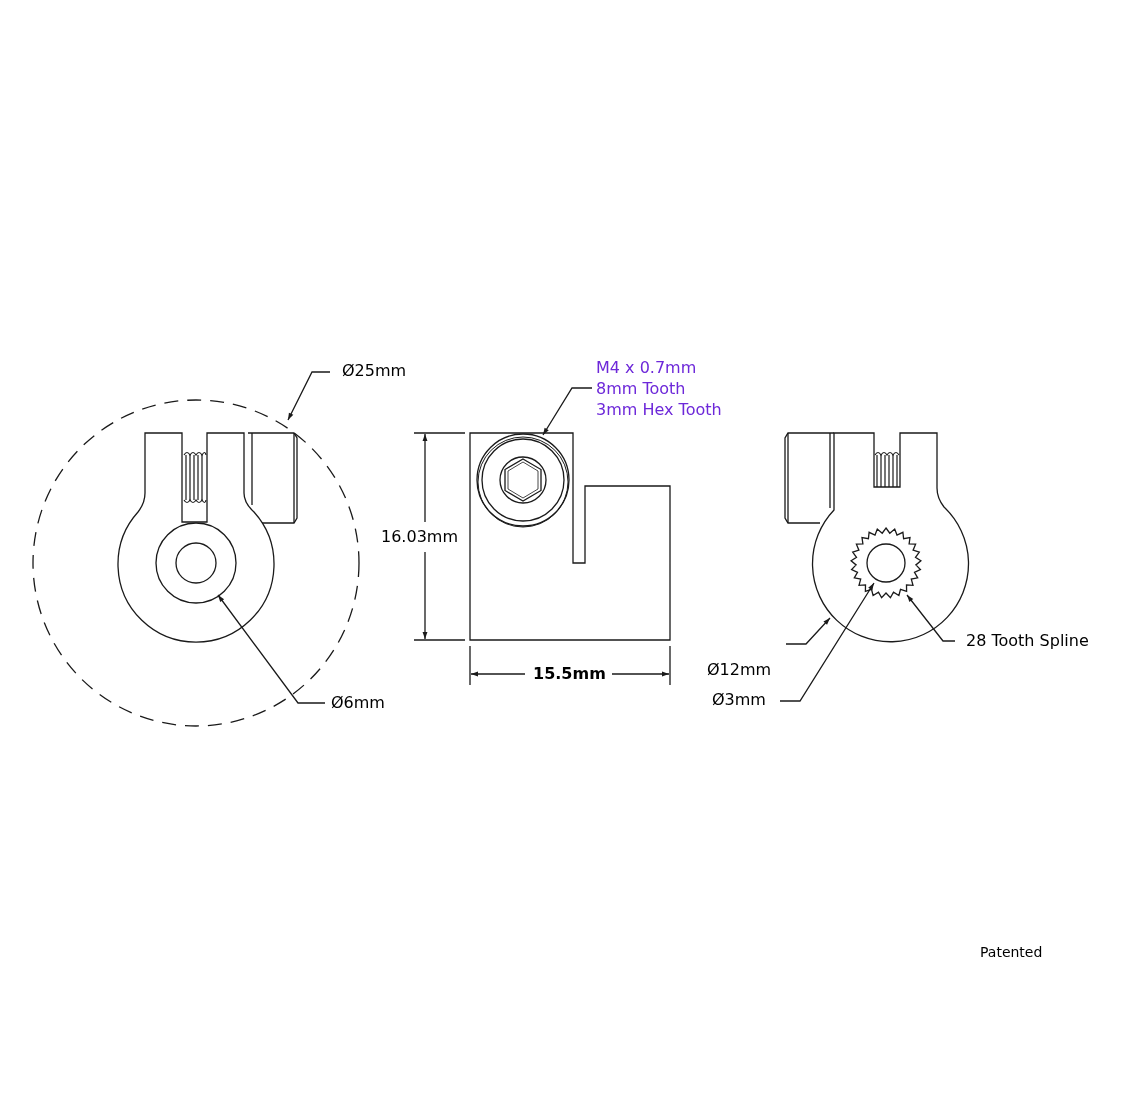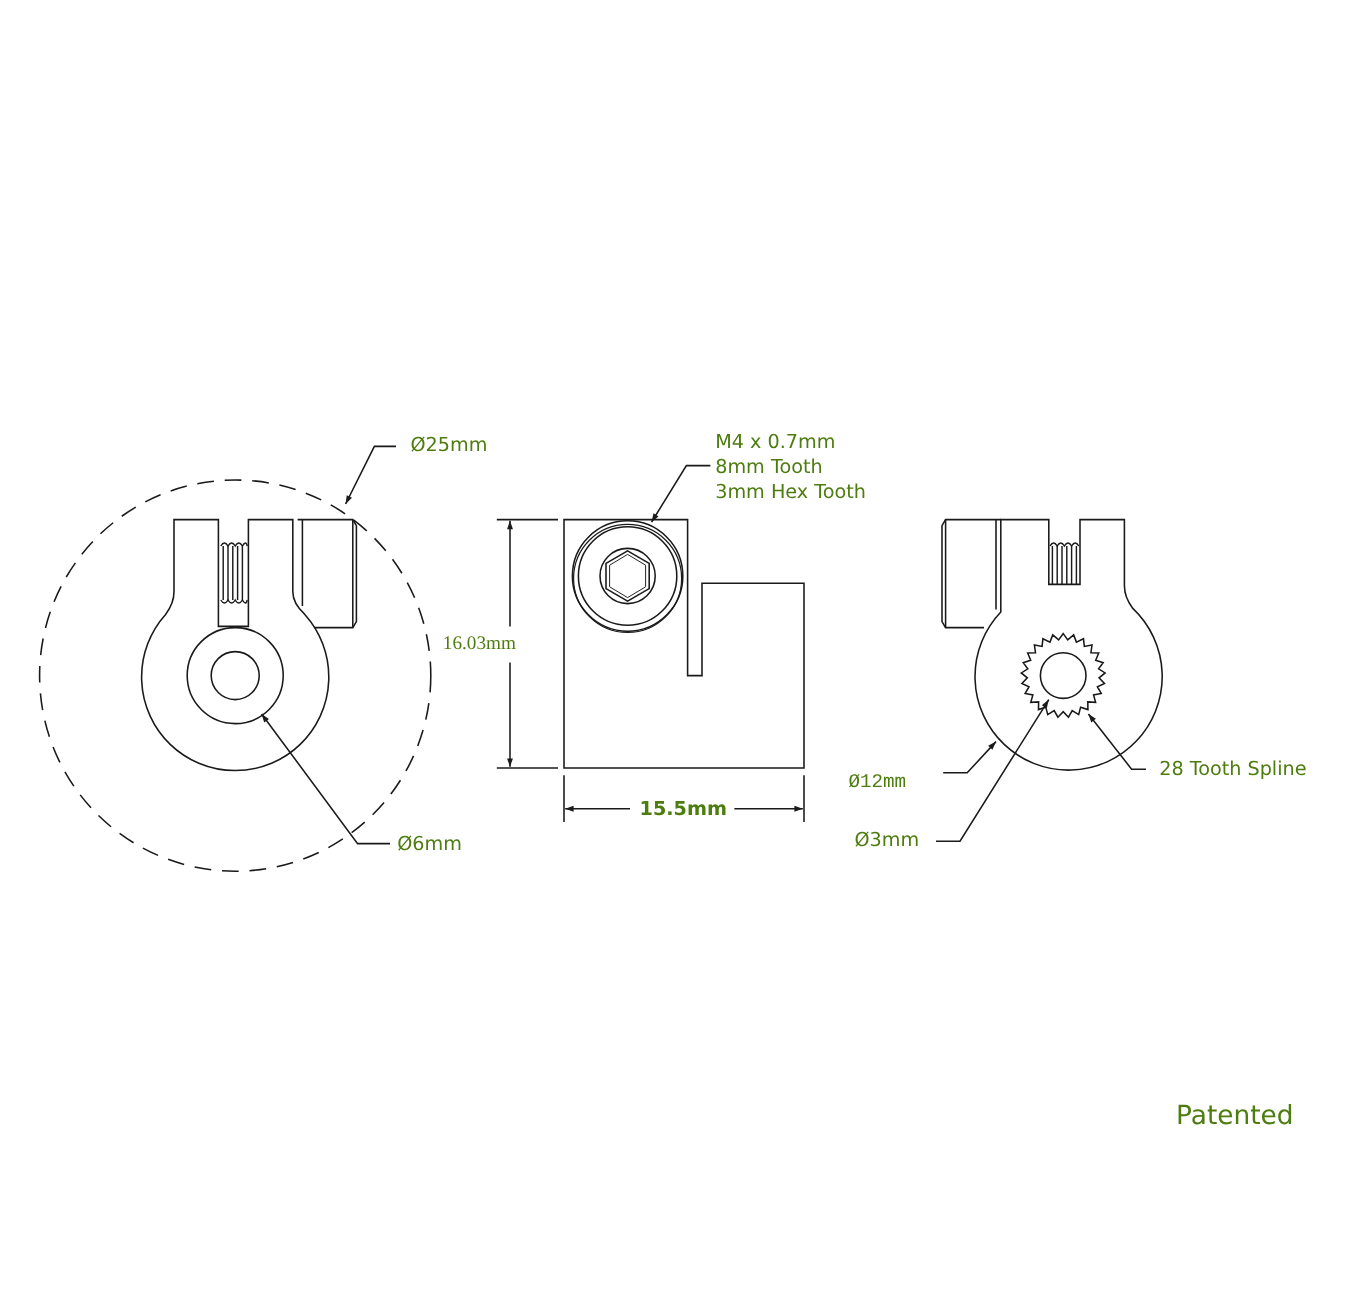--- a/index.html
+++ b/index.html
@@ -1,20 +1,20 @@
 <!DOCTYPE html>
 <html><head>
 <meta charset="utf-8">
 <style>
   html, body { margin: 0; padding: 0; background: #ffffff; }
   body { width: 1130px; height: 1093px; position: relative; overflow: hidden;
          font-family: "DejaVu Sans", "Liberation Sans", sans-serif; color: #1a1a1a; }
   #drawing { position: absolute; left: 0; top: 0; }
-  .lbl { position: absolute; font-size: 16px; line-height: 18px; white-space: nowrap; color: #4d7c0f; }
-  .lbl-multi { position: absolute; font-size: 16px; line-height: 21px; white-space: nowrap; color: #4d7c0f; }
+  .lbl { position: absolute; font-size: 16px; line-height: 18px; white-space: nowrap; color: #000000; }
+  .lbl-multi { position: absolute; font-size: 16px; line-height: 21px; white-space: nowrap; color: #6d28d9; }
   .lbl-multi div { display: block; }
 </style>
 </head>
 <body>
 
 <svg id="drawing" width="1130" height="1093" viewBox="0 0 1130 1093" xmlns="http://www.w3.org/2000/svg">
   <defs>
     <marker id="arrow" viewBox="0 0 10 10" refX="10" refY="5" markerWidth="12" markerHeight="7" orient="auto-start-reverse" markerUnits="userSpaceOnUse">
       <path d="M0,1.5 L10,5 L0,8.5 z" fill="#1a1a1a"></path>
     </marker>
@@ -108,20 +108,20 @@
 </svg>
 
 <div class="lbl" style="left:342px; top:362px;">Ø25mm</div>
 <div class="lbl" style="left:331px; top:694px;text-align:center;">Ø6mm</div>
 
 <div class="lbl-multi" style="left:596px; top:357px;">
   <div>M4 x 0.7mm</div>
   <div>8mm Tooth</div>
   <div>3mm Hex Tooth</div>
 </div>
-<div class="lbl" style="left:369px; top:528px;font-family:Liberation Serif, serif;">16.03mm</div>
+<div class="lbl" style="left:381px; top:528px;">16.03mm</div>
 <div class="lbl" style="left:533px; top:665px;font-weight:bold;">15.5mm</div>
 
-<div class="lbl" style="left:707px; top:643px;font-family:Liberation Mono, monospace;">Ø12mm</div>
+<div class="lbl" style="left:707px; top:661px;">Ø12mm</div>
 <div class="lbl" style="left:966px; top:632px;">28 Tooth Spline</div>
 <div class="lbl" style="left:712px; top:691px;">Ø3mm</div>
 
-<div class="lbl" style="left:980px; top:922px; font-size:22px;">Patented</div>
+<div class="lbl" style="left:980px; top:943px; font-size:14px;">Patented</div>
 
 </body></html>

